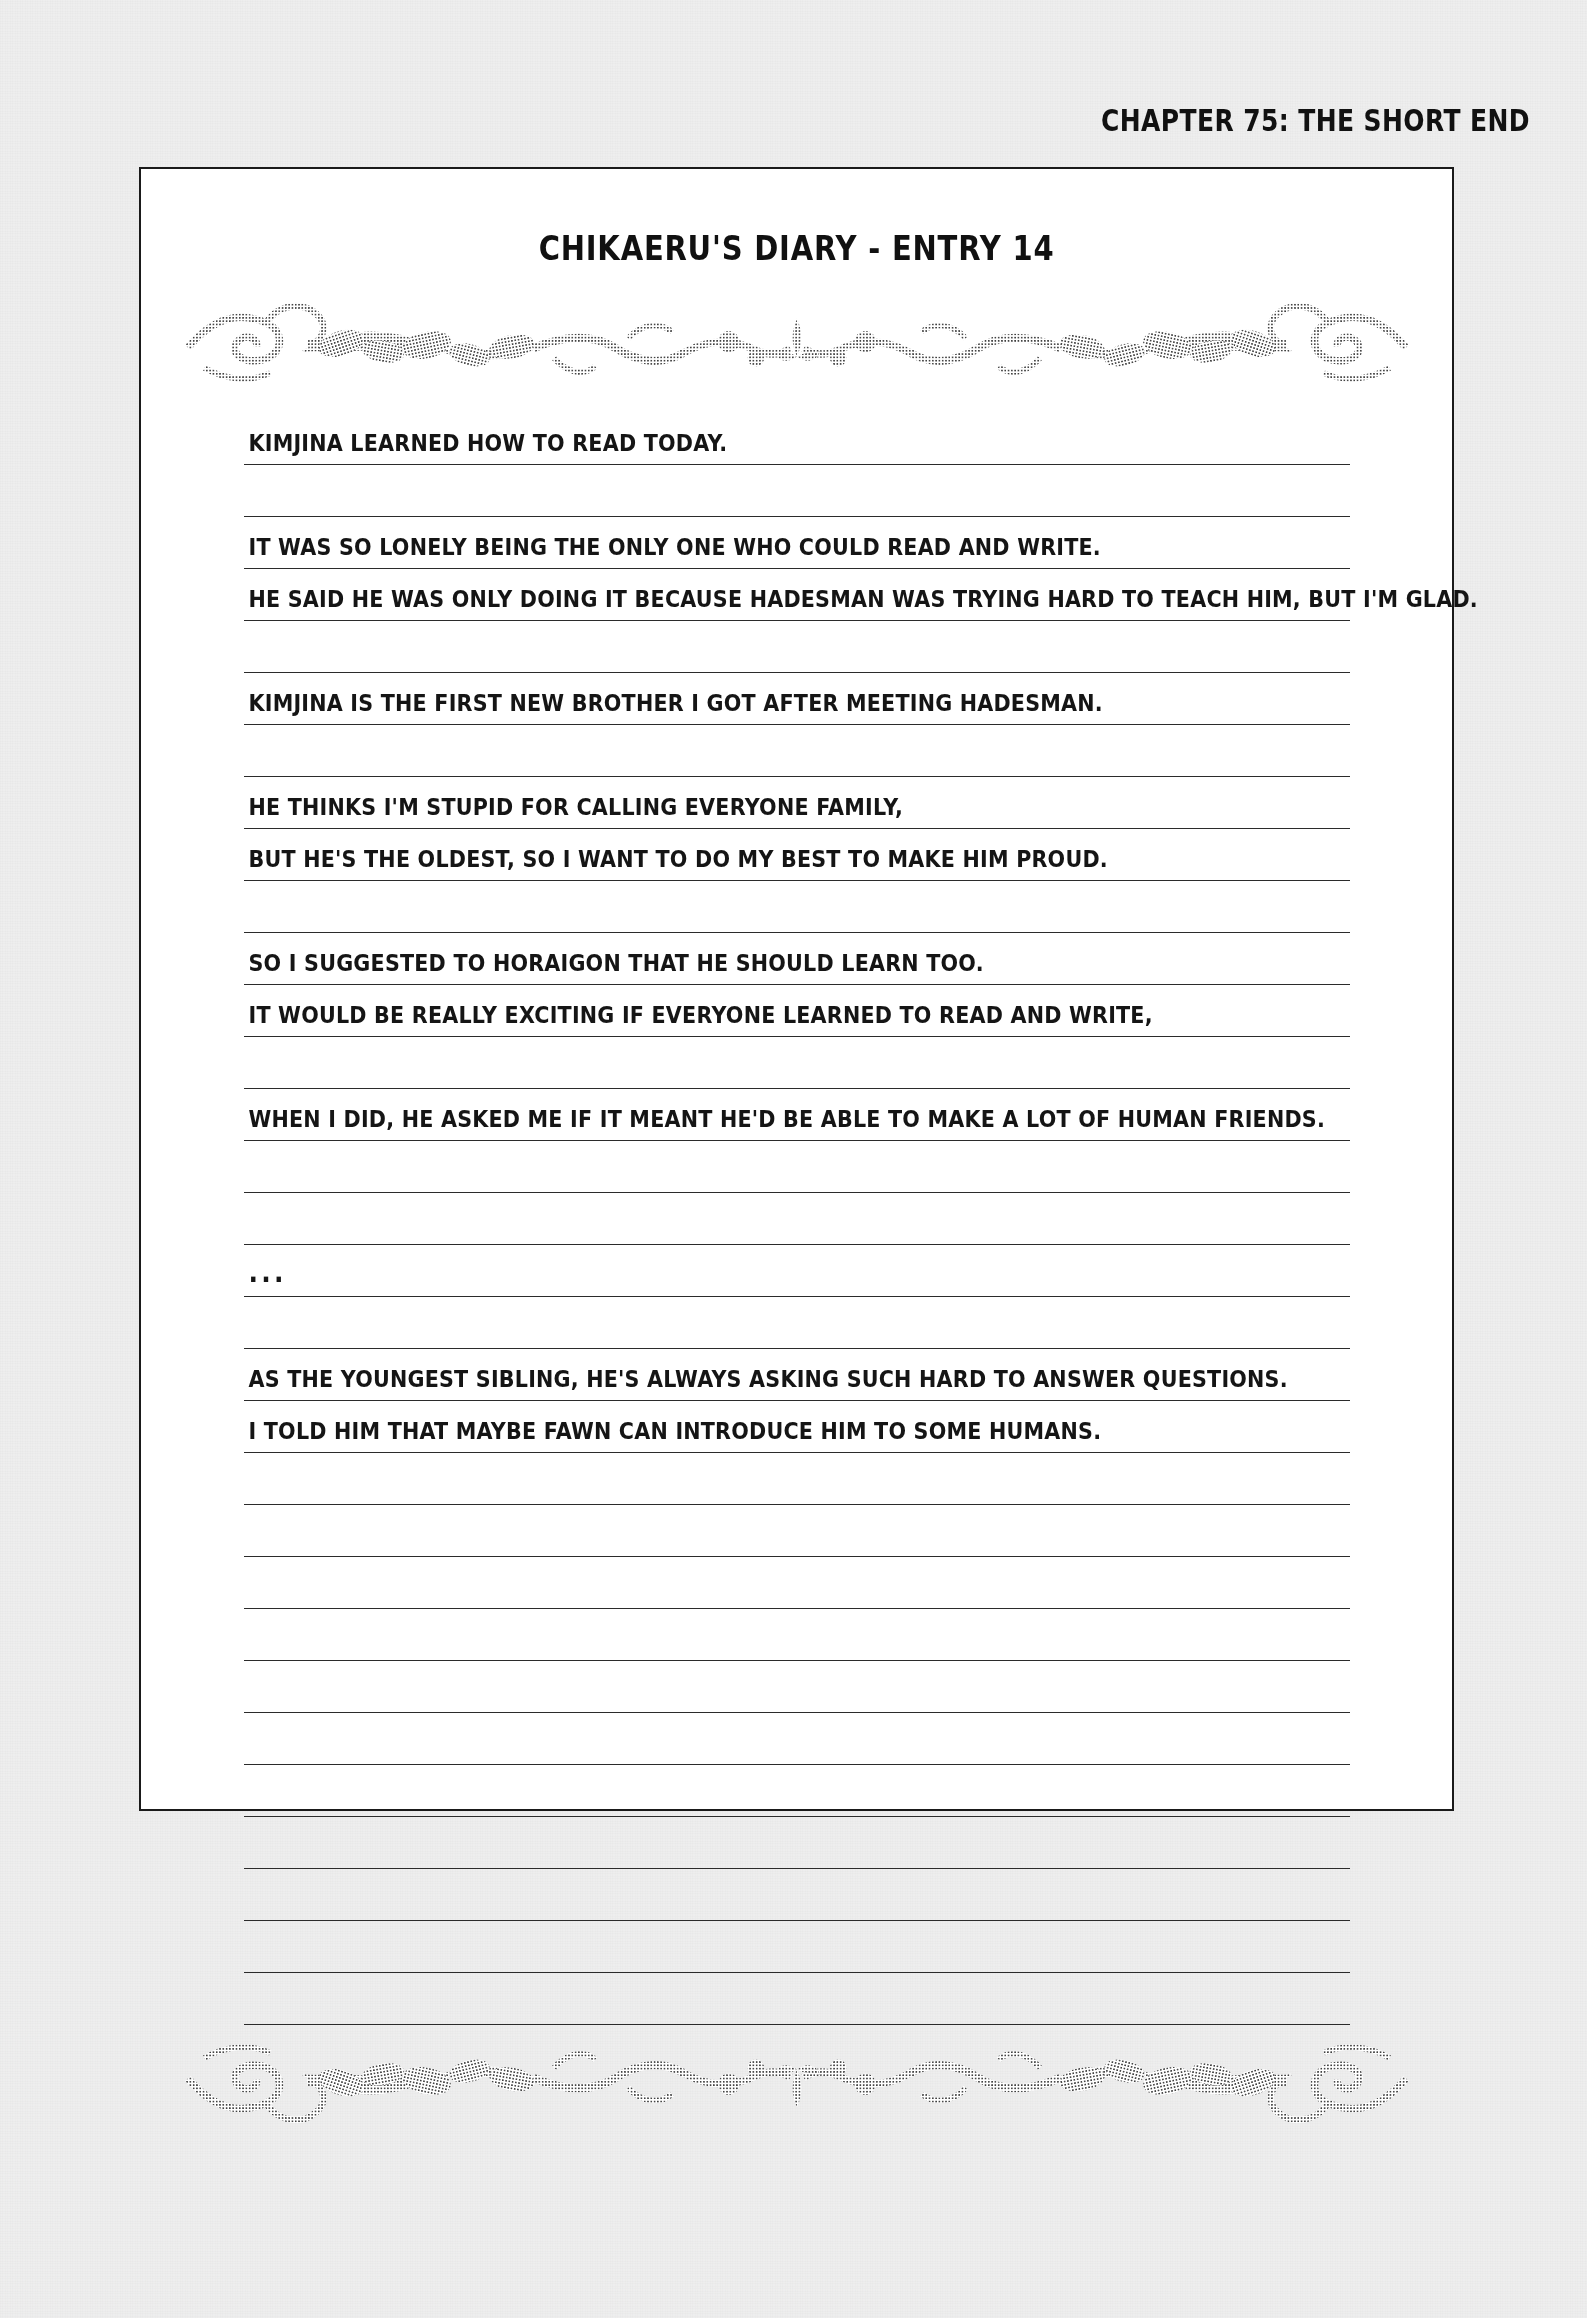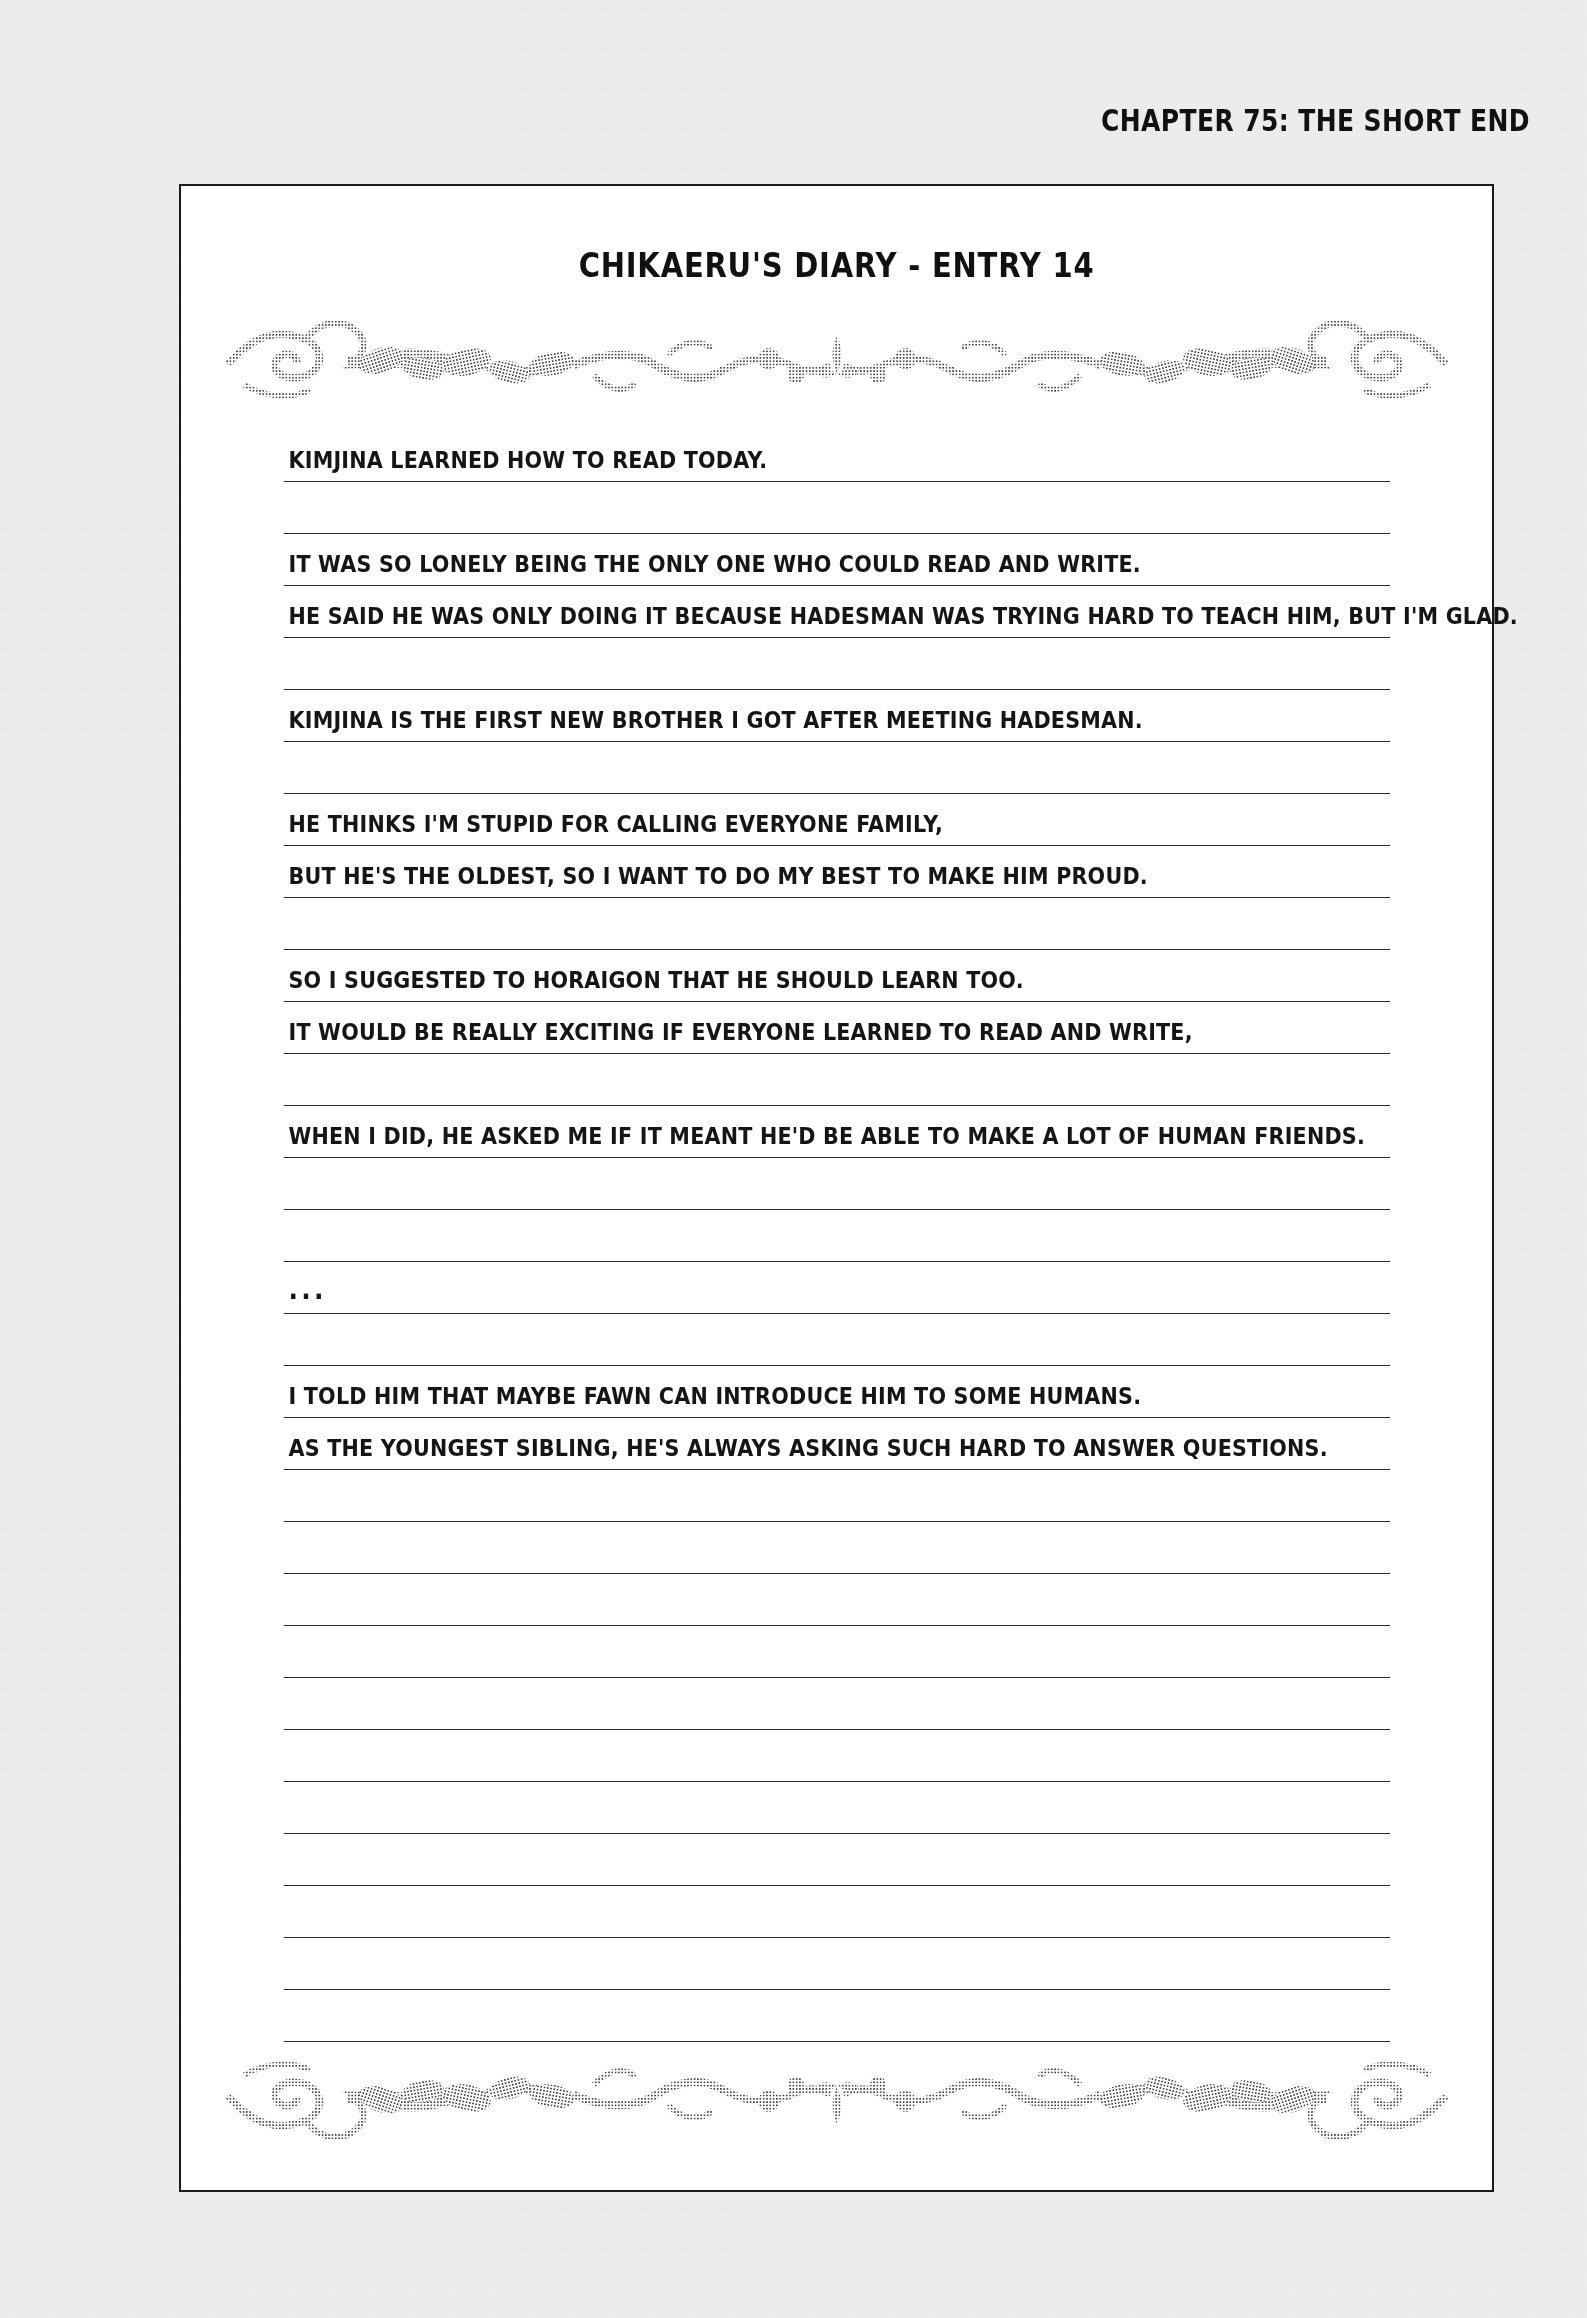--- a/index.html
+++ b/index.html
@@ -34,27 +34,26 @@
     letter-spacing: 0.4px;
     color: #111;
     transform: scaleY(1.18);
     transform-origin: right center;
     white-space: nowrap;
   }
 
   .diary-panel {
     position: absolute;
     left: 139px;
-    top: 184px;
+    top: 167px;
     width: 1315px;
-    height: 2008px;
+    height: 1644px;
     background: #ffffff;
     border: 2.5px solid #1a1a1a;
     box-sizing: border-box;
-    margin-left: 40px;
   }
 
   .diary-title {
     text-align: center;
     margin-top: 63px;
     font-family: "DejaVu Sans", sans-serif;
     font-weight: bold;
     font-size: 29px;
     letter-spacing: 0.8px;
     color: #111;
@@ -196,24 +195,24 @@
     <div class="line-row">
         <span class="line-text"></span>
       </div>
     <div class="line-row">
         <span class="line-text dots">...</span>
       </div>
     <div class="line-row">
         <span class="line-text"></span>
       </div>
     <div class="line-row">
+        <span class="line-text">AS THE YOUNGEST SIBLING, HE'S ALWAYS ASKING SUCH HARD TO ANSWER QUESTIONS.</span>
+      </div>
+    <div class="line-row">
         <span class="line-text">I TOLD HIM THAT MAYBE FAWN CAN INTRODUCE HIM TO SOME HUMANS.</span>
-      </div>
-    <div class="line-row">
-        <span class="line-text">AS THE YOUNGEST SIBLING, HE'S ALWAYS ASKING SUCH HARD TO ANSWER QUESTIONS.</span>
       </div>
     <div class="line-row">
         <span class="line-text"></span>
       </div>
     <div class="line-row">
         <span class="line-text"></span>
       </div>
     <div class="line-row">
         <span class="line-text"></span>
       </div>

